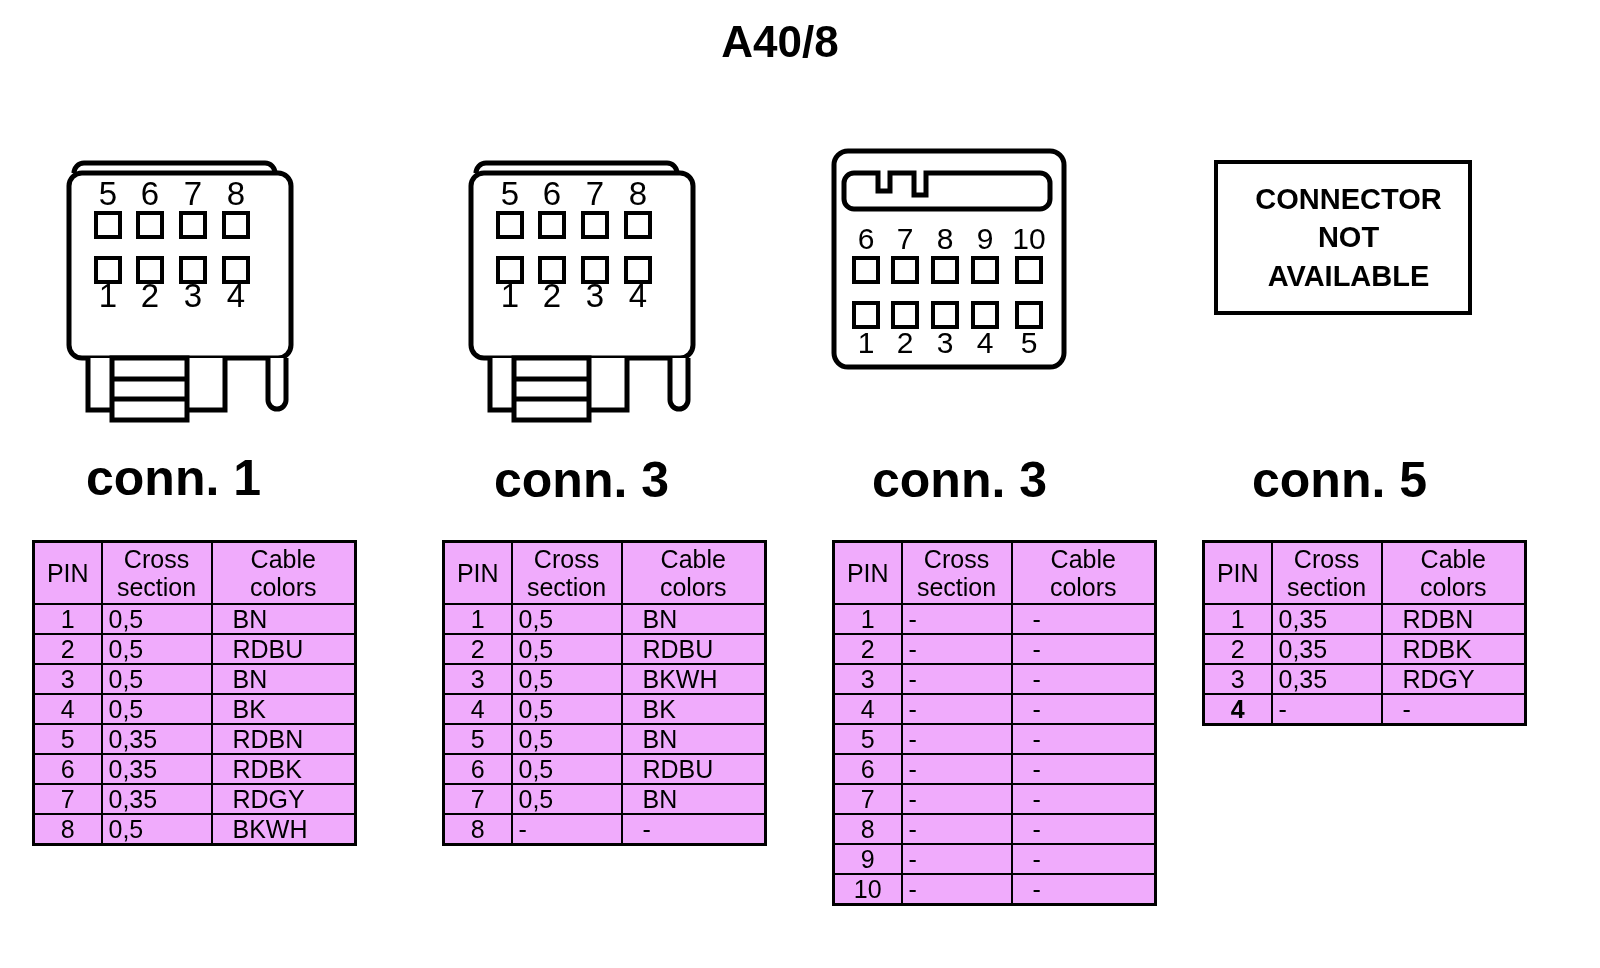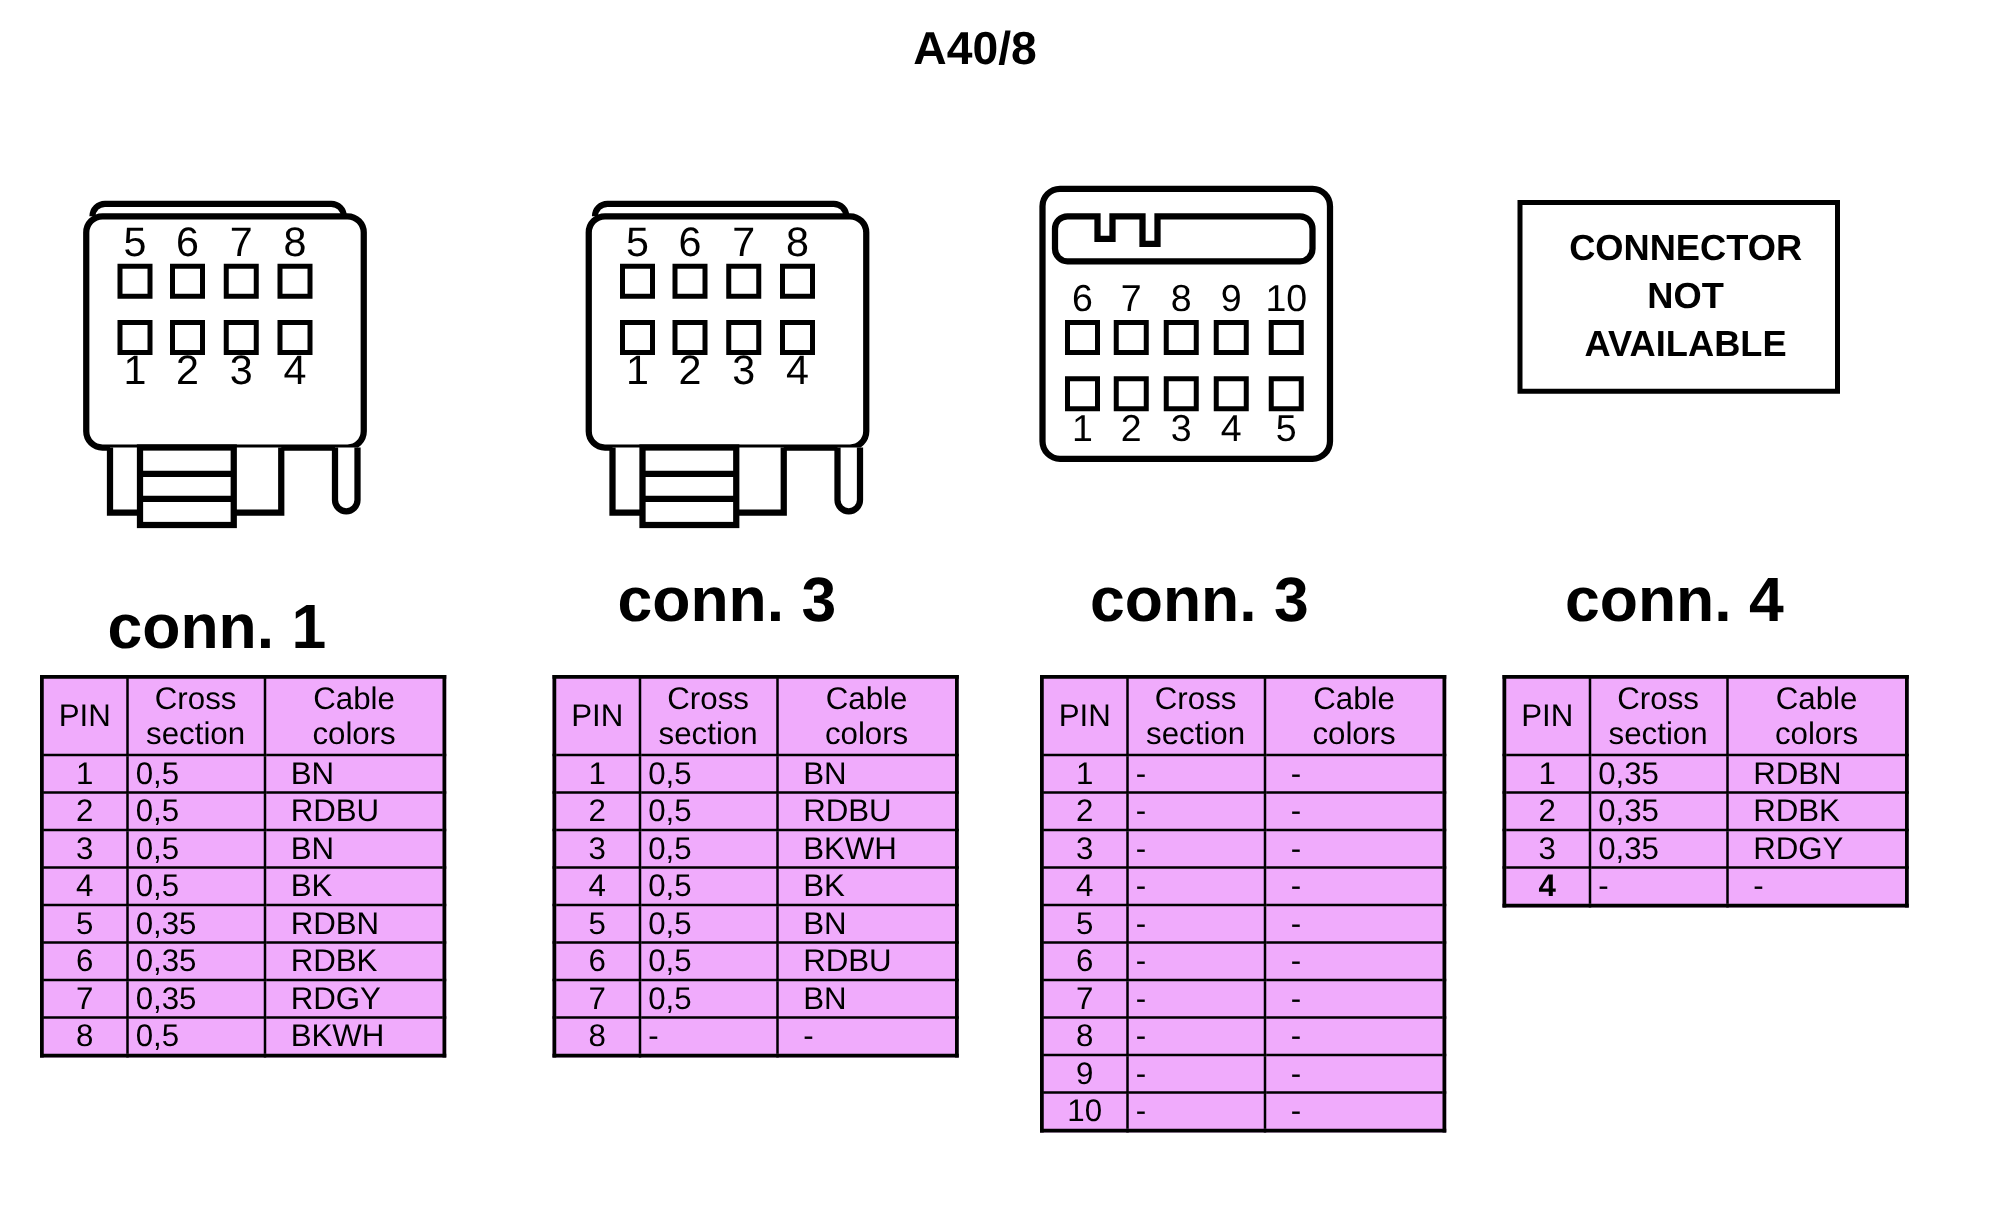--- a/index.html
+++ b/index.html
@@ -20,21 +20,21 @@
     inset: 0;
   }
 
   
   #diagram-title {
     position: absolute;
     left: 0;
     top: 20px;
     width: 1560px;
     text-align: center;
-    font-size: 37px;
+    font-size: 44px;
     font-weight: bold;
     letter-spacing: 0px;
     line-height: 1;
   }
 
   
   .connector-fig {
     position: absolute;
   }
   .conn-label {
@@ -227,24 +227,24 @@
       <rect x="189" y="158" width="24" height="24"></rect>
     </g>
   </svg>
 
   <div id="connector-4-unavailable">
     <span>CONNECTOR</span>
     <span>NOT</span>
     <span>AVAILABLE</span>
   </div>
 
-  <div class="conn-label" style="left:86px;  top:476px;">conn. 1</div>
+  <div class="conn-label" style="left:86px;  top:453px;">conn. 1</div>
   <div class="conn-label" style="left:494px; top:455px;">conn. 3</div>
   <div class="conn-label" style="left:872px; top:455px;">conn. 3</div>
-  <div class="conn-label" style="left:1252px;top:455px;">conn. 4</div>
+  <div class="conn-label" style="left:1252px;top:455px;">conn. 5</div>
 
   <table class="pin-table" id="pin-table-1">
     <thead>
       <tr>
         <th class="c-pin">
           <span class="hdr-l1">PIN</span>
         </th>
         <th class="c-cs">
           <span class="hdr-l1">Cross</span>
           <span class="hdr-l2">section</span>

